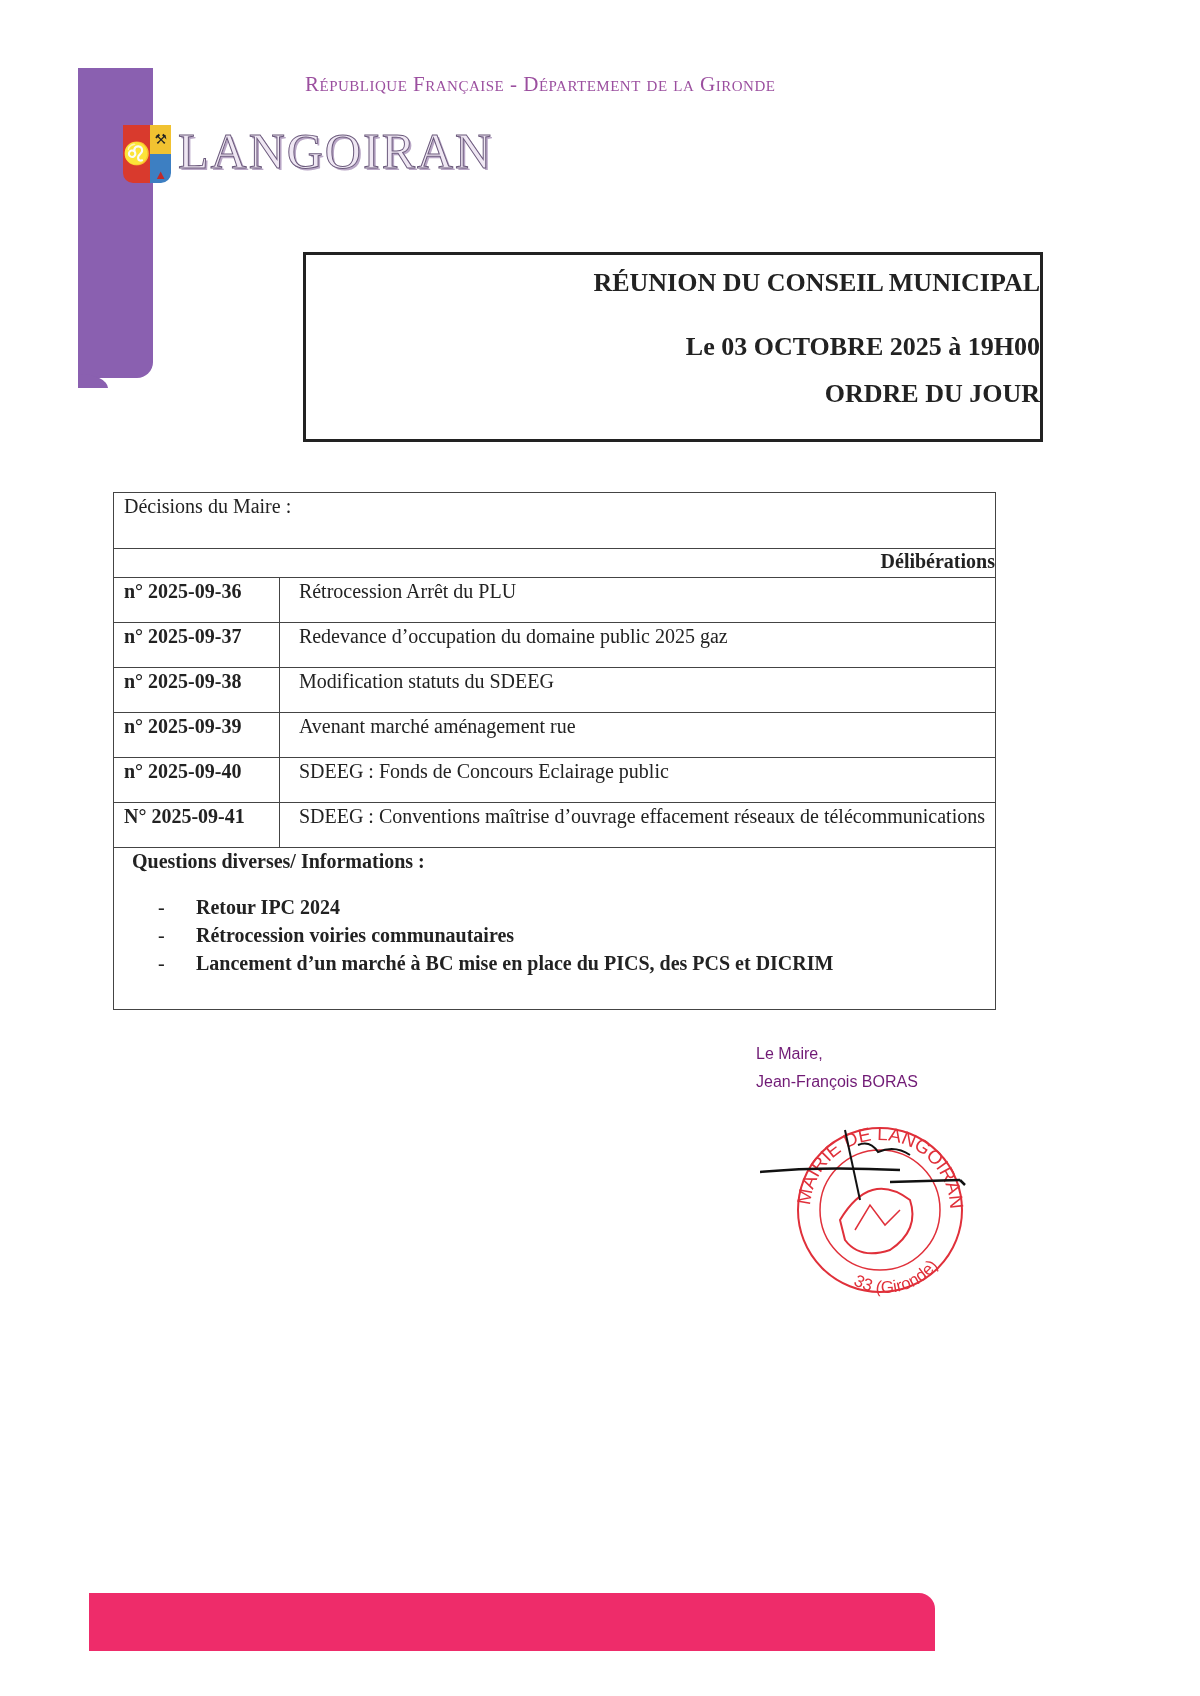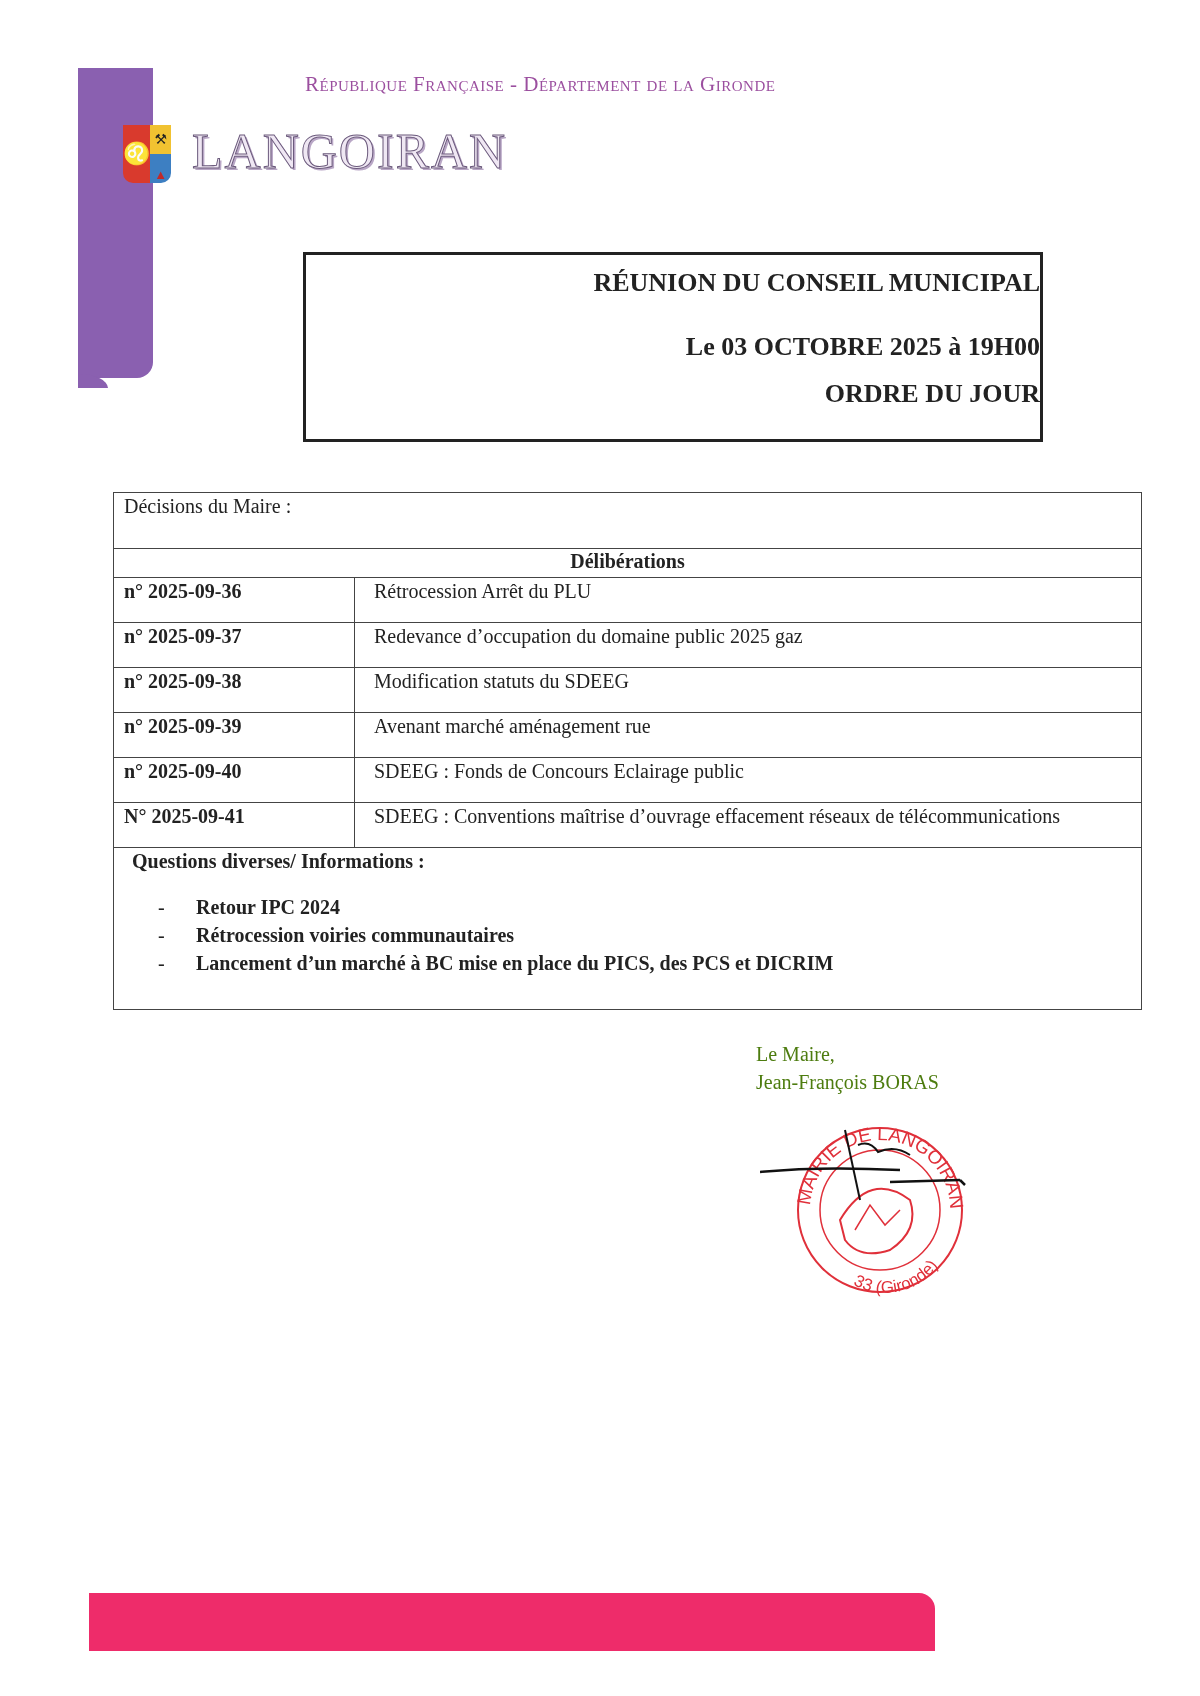--- a/index.html
+++ b/index.html
@@ -22,54 +22,54 @@
     }
     .crest {
       position: absolute; left: 123px; top: 125px; width: 48px; height: 58px;
       display: grid; grid-template-columns: 1fr 1fr; grid-template-rows: 1fr 1fr;
       border-radius: 0 0 10px 10px; overflow: hidden;
     }
     .crest .c1 { grid-row: 1 / span 2; background: #d93a2d; display:flex; align-items:center; justify-content:center; color:#f2c230; font-size:22px; }
     .crest .c2 { background: #f1c231; display:flex; align-items:center; justify-content:center; color:#222; font-size:14px; }
     .crest .c3 { background: #3d7fc2; display:flex; align-items:flex-end; justify-content:center; color:#c02a2a; font-size:13px; }
     .town-name {
-      position: absolute; left: 192px; top: 122px;
+      position: absolute; left: 178px; top: 122px;
       font-family: "Liberation Serif", serif; font-size: 50px; letter-spacing: 2px;
       color: #efe7f3;
       -webkit-text-stroke: 1px #6b5a7c;
       text-shadow: 2px 2px 0 #b9a7c6;
     }
 
     .title-box {
       position: absolute; left: 303px; top: 252px; width: 740px; height: 190px;
       border: 3px solid #222; text-align: right;
       font-family: "Liberation Serif", serif; font-weight: bold; font-size: 26px; color: #222;
     }
     .title-box div { position: absolute; left: 0; right: 0; }
     .title-box .t1 { top: 13px; }
     .title-box .t2 { top: 77px; }
     .title-box .t3 { top: 124px; font-family: Liberation Serif, serif; }
 
     table.agenda {
-      position: absolute; left: 113px; top: 492px; width: 1029px;
+      position: absolute; left: 113px; top: 492px; width: 883px;
       border-collapse: collapse; font-family: "Liberation Serif", serif; font-size: 20px; color: #222;
     }
     table.agenda td { border: 1.5px solid #444; vertical-align: top; }
     .row-decisions td { height: 56px; padding: 2px 10px; }
-    .row-delib-head td { height: 29px; text-align: center; font-weight: bold; padding: 1px 0 0 0; }
+    .row-delib-head td { height: 29px; text-align: right; font-weight: bold; padding: 1px 0 0 0; }
     .row-item td { height: 45px; padding: 2px 10px; }
     .row-item td.num { width: 241px; font-weight: bold; }
     .row-item td.desc { padding-left: 19px; white-space: nowrap; }
     .row-questions td { padding: 2px 18px 32px 18px; height: 142px; font-weight: bold; }
     .q-list { list-style: none; margin-top: 20px; margin-left: 26px; }
     .q-list li { line-height: 28px; display: flex; }
     .q-list .dash { width: 38px; font-weight: normal; }
 
     .signature-block {
-      position: absolute; left: 756px; top: 1040px; font-family: Liberation Serif, serif; font-size: 20px; line-height: 28px; color: #4d7c0f;
+      position: absolute; left: 756px; top: 1040px; font-family: Liberation Sans, sans-serif; font-size: 16px; line-height: 28px; color: #701a75;
     }
     .stamp { position: absolute; left: 760px; top: 1110px; width: 300px; height: 190px; }
 
     .pink-band {
       position: absolute; left: 89px; top: 1593px; width: 846px; height: 58px;
       background: #ee2c6a; border-top-right-radius: 16px;
     }
   </style>
 </head>
 <body>

